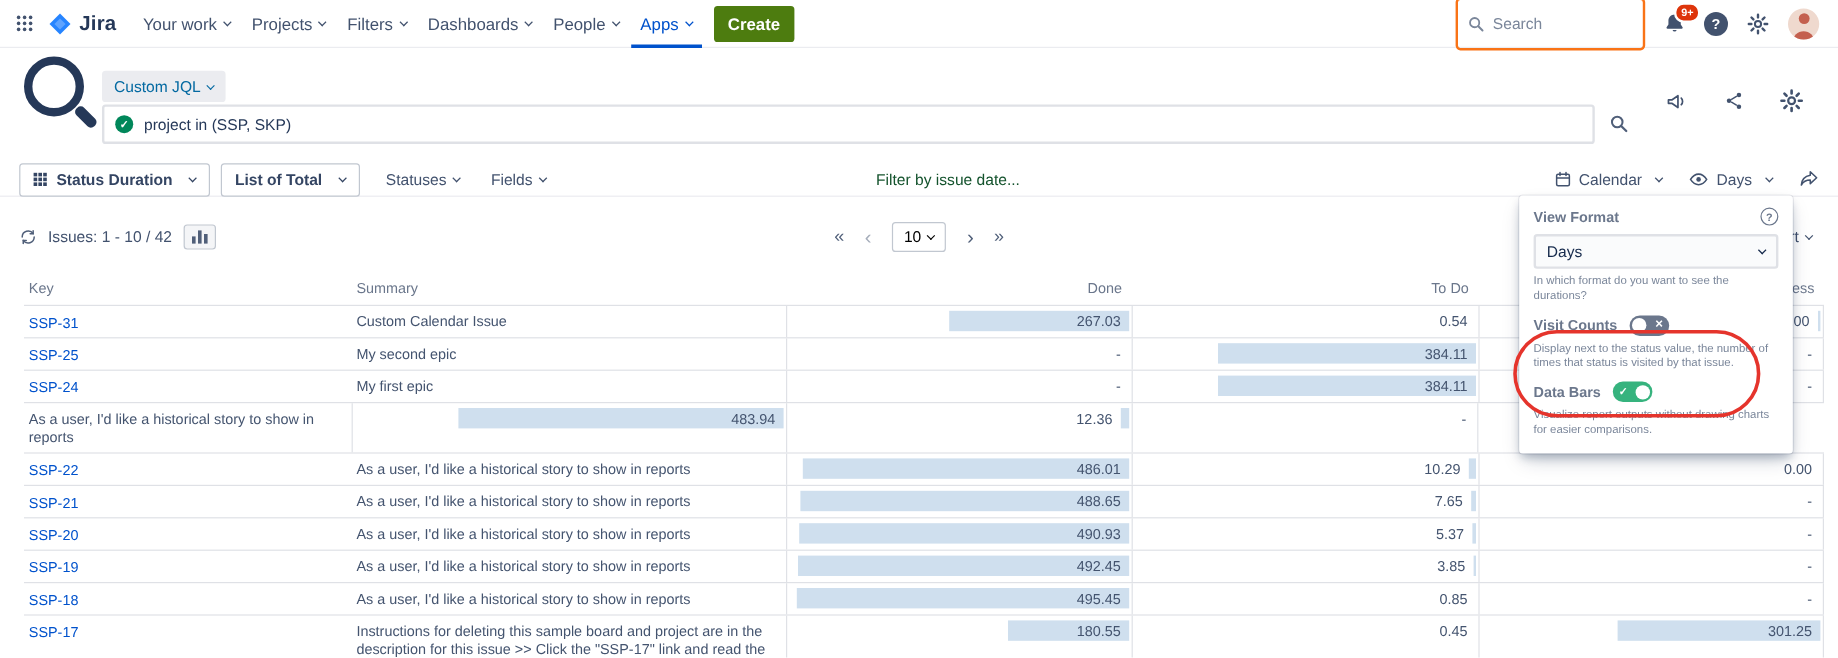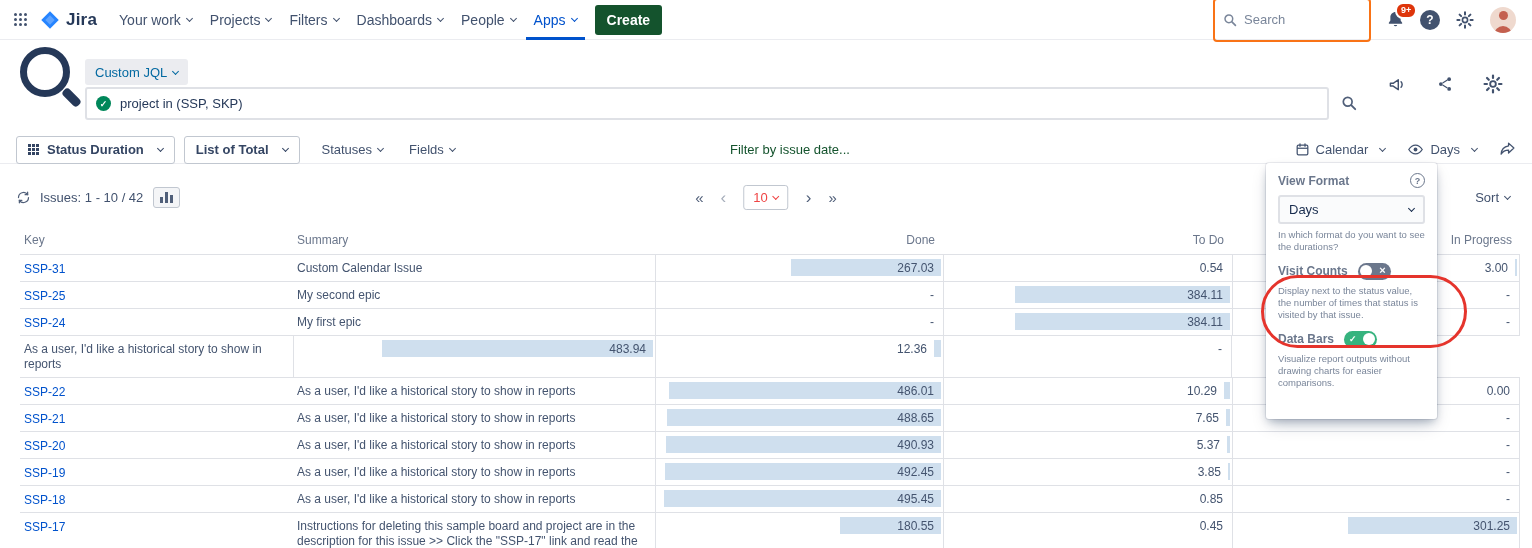--- a/index.html
+++ b/index.html
@@ -54,37 +54,37 @@
 .chart-btn i:nth-child(1){height:6px}
 .chart-btn i:nth-child(2){height:11px}
 .chart-btn i:nth-child(3){height:8px}
 .pagination{position:absolute;left:50%;top:0;height:30px;transform:translateX(-50%);display:flex;align-items:center;gap:17px;color:#505F79}
 .pg{cursor:pointer;font-size:15px;line-height:1}
 .pg.dis{color:#A5ADBA}
 .pg-first::before{content:"«"}
 .pg-prev::before{content:"‹";font-size:17px}
 .pg-next::before{content:"›";font-size:17px}
 .pg-last::before{content:"»"}
-.page-select{height:25px;border:1px solid #C1C7D0;border-radius:3px;display:flex;align-items:center;padding:0 9px;cursor:pointer;color:#ef4444;font-size:13px}
+.page-select{height:25px;border:1px solid #C1C7D0;border-radius:3px;display:flex;align-items:center;padding:0 9px;cursor:pointer;color:#000000;font-size:13px}
 .sort-link{margin-left:auto;display:flex;align-items:center;cursor:pointer;color:#42526E;padding-right:6px}
 
 .table{position:absolute;left:20px;top:229px;width:1500px}
 .trow{display:grid;grid-template-columns:273px 362px 288px 289px 288px;border-bottom:1px solid #DFE1E6}
 .hcell{font-size:12px;color:#6B778C;padding:4px 8px 7px 4px}
 .hcell.right{text-align:right}
 .trow.body{min-height:25px}
 .keycell{padding:6px 4px 4px 4px}
 .key-link{color:#0052CC;font-size:12px;cursor:pointer}
 .summary{padding:6px 10px 5px 4px;font-size:12px;color:#44546F;line-height:1.25}
 .num{position:relative;border-left:1px solid #DFE1E6;min-height:25px}
 .num:last-child{border-right:1px solid #DFE1E6}
 .bar{position:absolute;right:2px;top:4px;height:17px;background:#CFDFEE;z-index:1}
 .val{position:absolute;top:6px;font-size:12px;color:#44546F;white-space:nowrap;z-index:2}
 
-.popup{position:absolute;left:1266px;top:163px;width:171px;background:#fff;border-radius:3px;box-shadow:0 0 0 1px rgba(9,30,66,.08),0 4px 8px -2px rgba(9,30,66,.25),0 8px 16px -4px rgba(9,30,66,.25);padding:10px 12px 20px;z-index:40}
+.popup{position:absolute;left:1266px;top:163px;width:228px;background:#fff;border-radius:3px;box-shadow:0 0 0 1px rgba(9,30,66,.08),0 4px 8px -2px rgba(9,30,66,.25),0 8px 16px -4px rgba(9,30,66,.25);padding:10px 12px 4px;z-index:40}
 .p-row{display:flex;align-items:center;justify-content:space-between}
 .p-row.inline{justify-content:flex-start;gap:10px}
 .p-label{font-size:12px;font-weight:bold;color:#6B778C}
 .help-circle{width:15px;height:15px;border:1.5px solid #6B778C;border-radius:50%;color:#6B778C;display:flex;align-items:center;justify-content:center;cursor:pointer;flex:none}
 .help-circle::before{content:"?";font-size:9px;font-weight:bold}
 .p-select{margin-top:7px;height:29px;border:2px solid #DFE1E6;background:#FAFBFC;border-radius:3px;display:flex;align-items:center;justify-content:space-between;padding:0 9px;font-size:13px;color:#172B4D;cursor:pointer}
 .p-desc{margin-top:5px;margin-bottom:9px;font-size:9.5px;line-height:1.3;color:#7A869A}
 .toggle{position:relative;width:33px;height:17px;border-radius:9px;cursor:pointer;flex:none}
 .toggle.off{background:#6B778C}
 .toggle.on{background:#36B37E}
@@ -134,21 +134,21 @@
       <i class="chev"></i>
     </span>
   <span class="nav-item">
       <span>People</span>
       <i class="chev"></i>
     </span>
   <span class="nav-item active">
       <span>Apps</span>
       <i class="chev"></i>
     </span>
-  <button class="create-btn" style="background: #14532d;">Create</button>
+  <button class="create-btn" style="background: #4d7c0f;">Create</button>
   <div class="topnav-right">
     <div class="search-box">
       <svg width="14" height="14" viewBox="0 0 16 16">
           <circle cx="6.7" cy="6.7" r="4.4" fill="none" stroke="currentColor" stroke-width="1.7"></circle>
           <path d="M10.2 10.2L14.2 14.2" stroke="currentColor" stroke-width="1.9" stroke-linecap="round"></path>
         </svg>
       <span>Search</span>
     </div>
     <div class="bell-wrap">
       <svg width="19" height="19" viewBox="0 0 24 24">

